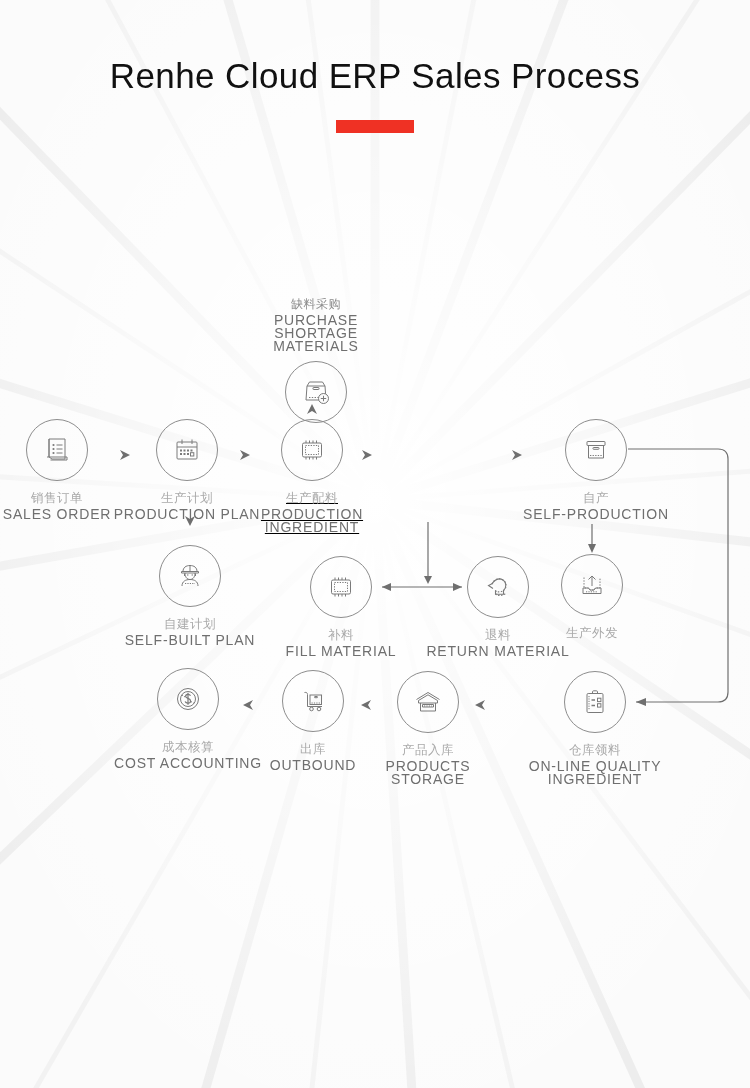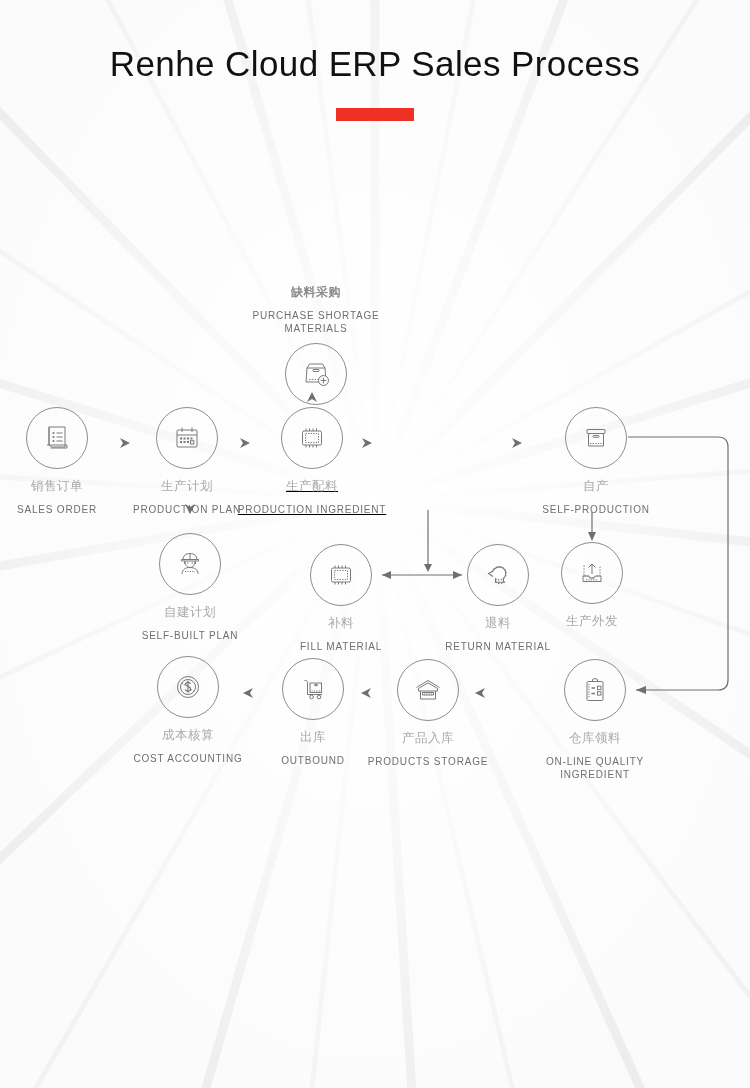--- a/index.html
+++ b/index.html
@@ -18,21 +18,21 @@
   
   #bg-burst {
     position: absolute;
     left: 0; top: 0;
     width: 750px; height: 1088px;
     z-index: 0;
     pointer-events: none;
   }
   #page {
     position: absolute;
-    left: 0; top: 0;
+    left: 0; top: 12px;
     width: 750px;
     height: 912px;
     z-index: 2;
   }
 
   
   .header {
     position: absolute;
     left: 0;
     top: 44px;
@@ -76,30 +76,30 @@
   .node .circle svg { display: block; }
   .node .label-cn {
     margin-top: 9px;
     font-size: 12.5px;
     color: #a9a9a9;
     line-height: 16px;
     letter-spacing: 0.5px;
     font-family: "DejaVu Sans", "Liberation Sans", sans-serif;
   }
   .node .label-en {
-    margin-top: 9px;
-    font-size: 10px;
+    margin-top: 2px;
+    font-size: 14px;
     color: #6f6f6f;
     line-height: 13px;
     letter-spacing: 0.8px;
     white-space: pre-line;
     font-family: "Liberation Sans", "DejaVu Sans", sans-serif;
   }
   
-  .node.label-above .label-cn { margin-top: 0; color: #8a8a8a; font-weight: bold; font-size: 12px;}
+  .node.label-above .label-cn { margin-top: 0; color: #8a8a8a; font-weight: normal; font-size: 12px;}
   .node.label-above .label-en { margin-bottom: 8px; }
 
   
   .conn {
     position: absolute;
     z-index: 1;
   }
   .conn svg { display: block; overflow: visible; }
 </style>
 </head>

